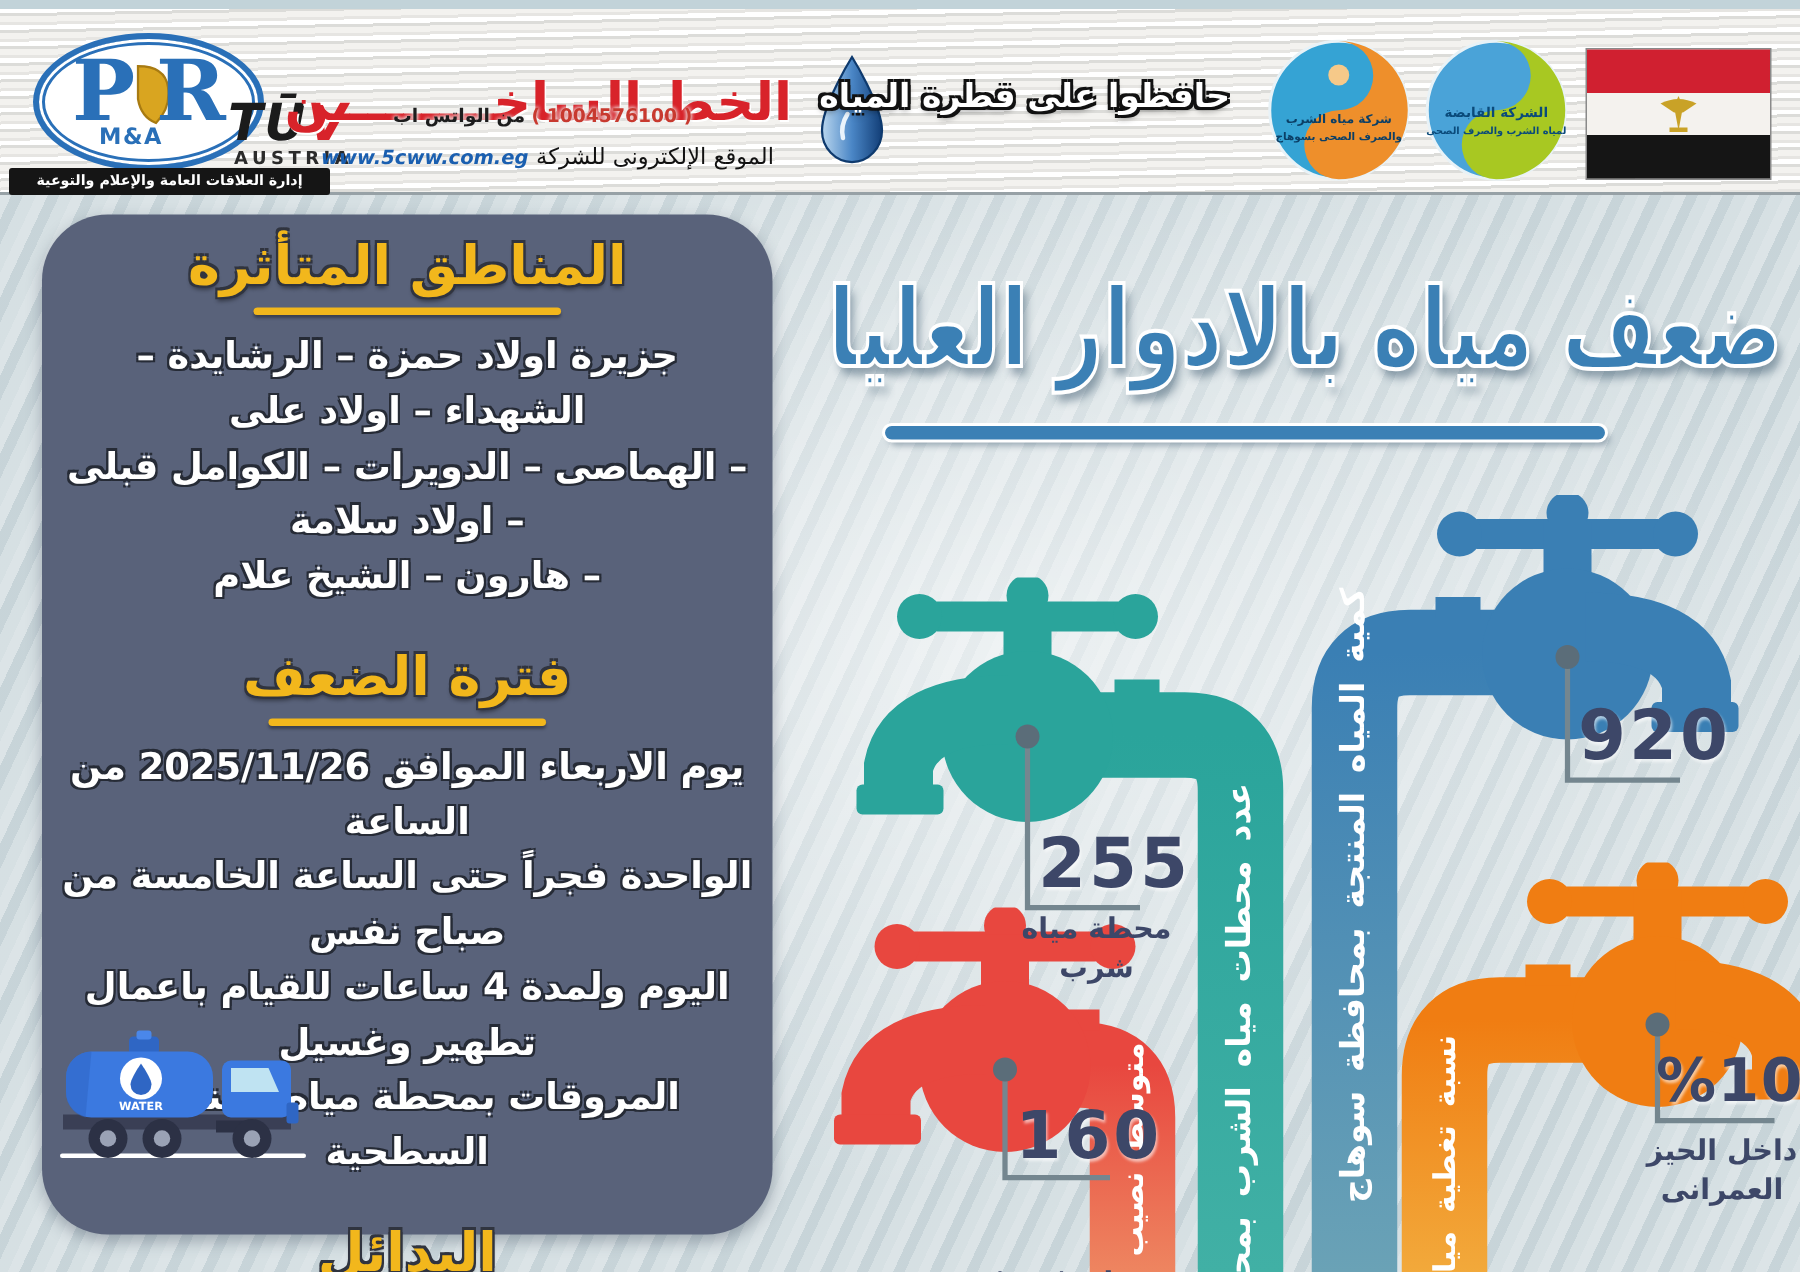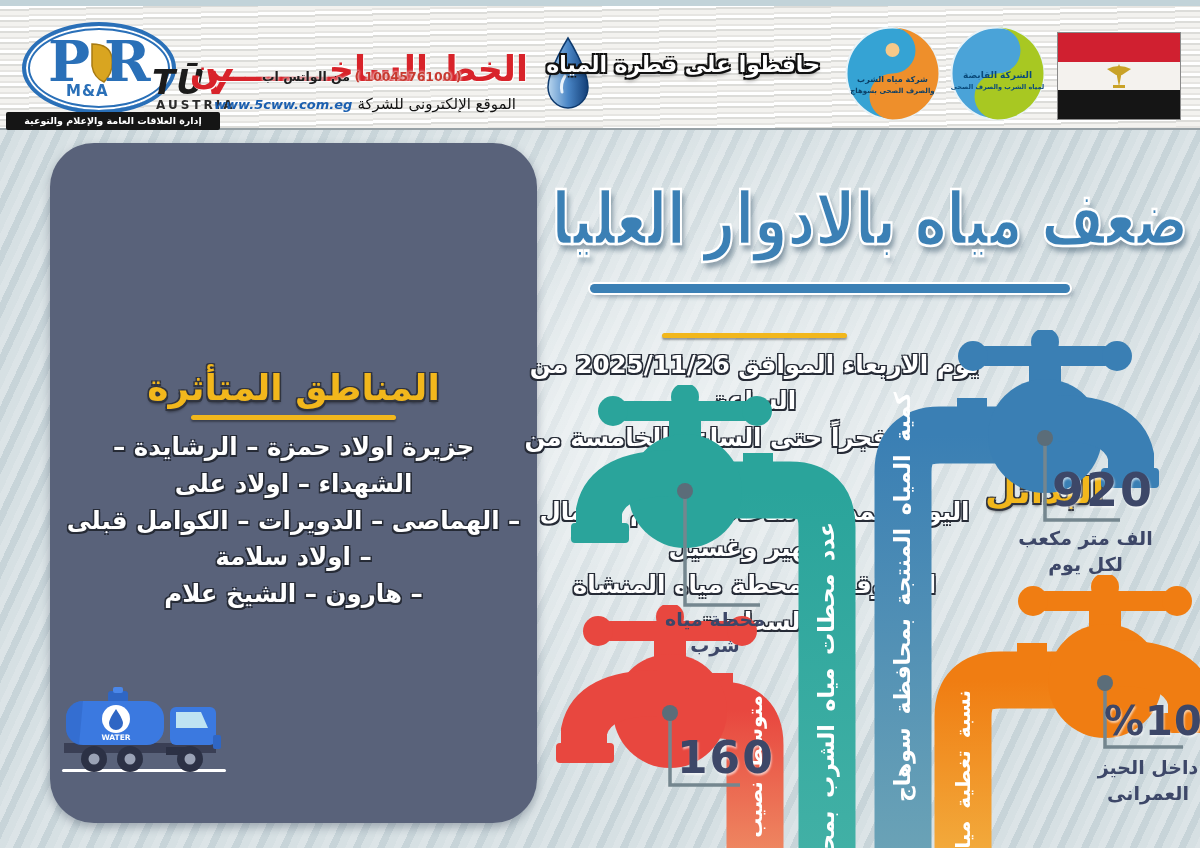--- a/index.html
+++ b/index.html
@@ -48,23 +48,23 @@
       repeating-linear-gradient(115deg,rgba(255,255,255,.30) 0 7px,rgba(150,168,178,.10) 7px 14px,rgba(255,255,255,.18) 14px 22px),
       #cdd9dd;}
   .main-title{left:545px;top:150px;width:650px;height:140px;line-height:140px;text-align:center;white-space:nowrap;
     font-size:54px;font-weight:bold;color:#3b80b5;transform:scale(1,1.35);
     -webkit-text-stroke:2px #ffffff;
     text-shadow:3px 4px 5px rgba(40,70,95,.45);}
   .title-line{left:590px;top:284px;width:480px;height:9px;background:#3b80b5;border-radius:5px;
     box-shadow:0 0 0 2px #fff,3px 4px 4px rgba(40,70,95,.4);}
 
   
-  .panel{left:50px;top:143px;width:487px;height:680px;background:#59627a;border-radius:44px;
-    box-shadow:0 4px 10px rgba(50,60,80,.35);display:flex;flex-direction:row;align-items:center;
-    padding:13px;box-sizing:border-box;}
+  .panel{left:28px;top:143px;width:487px;height:680px;background:#59627a;border-radius:44px;
+    box-shadow:0 4px 10px rgba(50,60,80,.35);display:flex;flex-direction:column;align-items:center;
+    padding:0;box-sizing:border-box;}
   .sec{width:100%;display:flex;flex-direction:column;align-items:center;}
   .sec-title{font-size:36px;font-weight:bold;color:#f2b71c;margin-top:14px;
     text-shadow:-1.5px -1.5px 0 #30343f,1.5px -1.5px 0 #30343f,-1.5px 1.5px 0 #30343f,1.5px 1.5px 0 #30343f,0 3px 3px rgba(0,0,0,.45);}
   .sec-bar{height:5px;background:#f2b71c;border-radius:3px;margin:7px 0 9px 0;box-shadow:0 2px 2px rgba(0,0,0,.35);}
   .sec-body{width:462px;text-align:center;font-size:24.5px;font-weight:bold;color:#fff;line-height:1.5;
     white-space:pre-line;
     text-shadow:-1.5px -1.5px 0 #262b36,1.5px -1.5px 0 #262b36,-1.5px 1.5px 0 #262b36,1.5px 1.5px 0 #262b36;}
   .divider{width:440px;height:5px;background:#ffffff;border-radius:3px;margin:12px 0 2px 0;}
   .truck{position:absolute;left:8px;top:538px;}
 
@@ -161,20 +161,21 @@
   <div class="abs panel">
     <div class="sec">
       <div class="sec-title ar">المناطق المتأثرة</div>
       <div class="sec-bar" style="width:205px"></div>
       <div class="sec-body ar">جزيرة اولاد حمزة – الرشايدة – الشهداء – اولاد على
 – الهماصى – الدويرات – الكوامل قبلى – اولاد سلامة
 – هارون – الشيخ علام</div>
     </div>
     <div class="divider"></div>
     <div class="sec">
+      <div class="sec-title ar">فترة الضعف</div>
       <div class="sec-bar" style="width:185px"></div>
       <div class="sec-body ar">يوم الاربعاء الموافق 2025/11/26 من الساعة
 الواحدة فجراً حتى الساعة الخامسة من صباح نفس
 اليوم ولمدة 4 ساعات للقيام باعمال تطهير وغسيل
 المروقات بمحطة مياه المنشاة السطحية</div>
     </div>
     <div class="divider"></div>
     <div class="sec">
       <div class="sec-title ar">البدائل</div>
 
@@ -289,24 +290,24 @@
     </g>
     <path d="M200 108 V 172 H 278" stroke="#74868f" stroke-width="3.5" fill="none"></path>
     <circle cx="200" cy="108" r="8" fill="#5b6d79"></circle>
   </svg>
 
   <div class="vlabel vl-teal">عدد محطات مياه الشرب بمحافظة سوهاج</div>
   <div class="vlabel vl-blue">كمية المياه المنتجة بمحافظة سوهاج</div>
   <div class="vlabel vl-red">متوسط نصيب الفرد</div>
   <div class="vlabel vl-orange">نسبة تغطية مياه الشرب</div>
 
-  <div class="stat-unit" style="left:640px;top:607px;width:150px">محطة مياه شرب</div>
+  <div class="stat-val" style="left:692px;top:548px">255</div>
+  <div class="stat-unit" style="left:656px;top:607px;width:150px">محطة مياه شرب</div>
 
   <div class="stat-val" style="left:1052px;top:463px">920</div>
-  <div class="stat-unit" style="left:1018px;top:526px;width:135px">الف متر مكعب لكل يوم</div>
 
   <div class="stat-val" style="left:677px;top:732px;font-size:44px">160</div>
   <div class="stat-unit" style="left:615px;top:843px;width:140px">لتر /فرد/يوم</div>
 
   <div class="stat-val" style="left:1104px;top:698px;font-size:40px;letter-spacing:1px">%100</div>
   <div class="stat-unit" style="left:1093px;top:755px;width:110px">داخل الحيز العمرانى</div>
 
 </div>
 
 </body></html>

